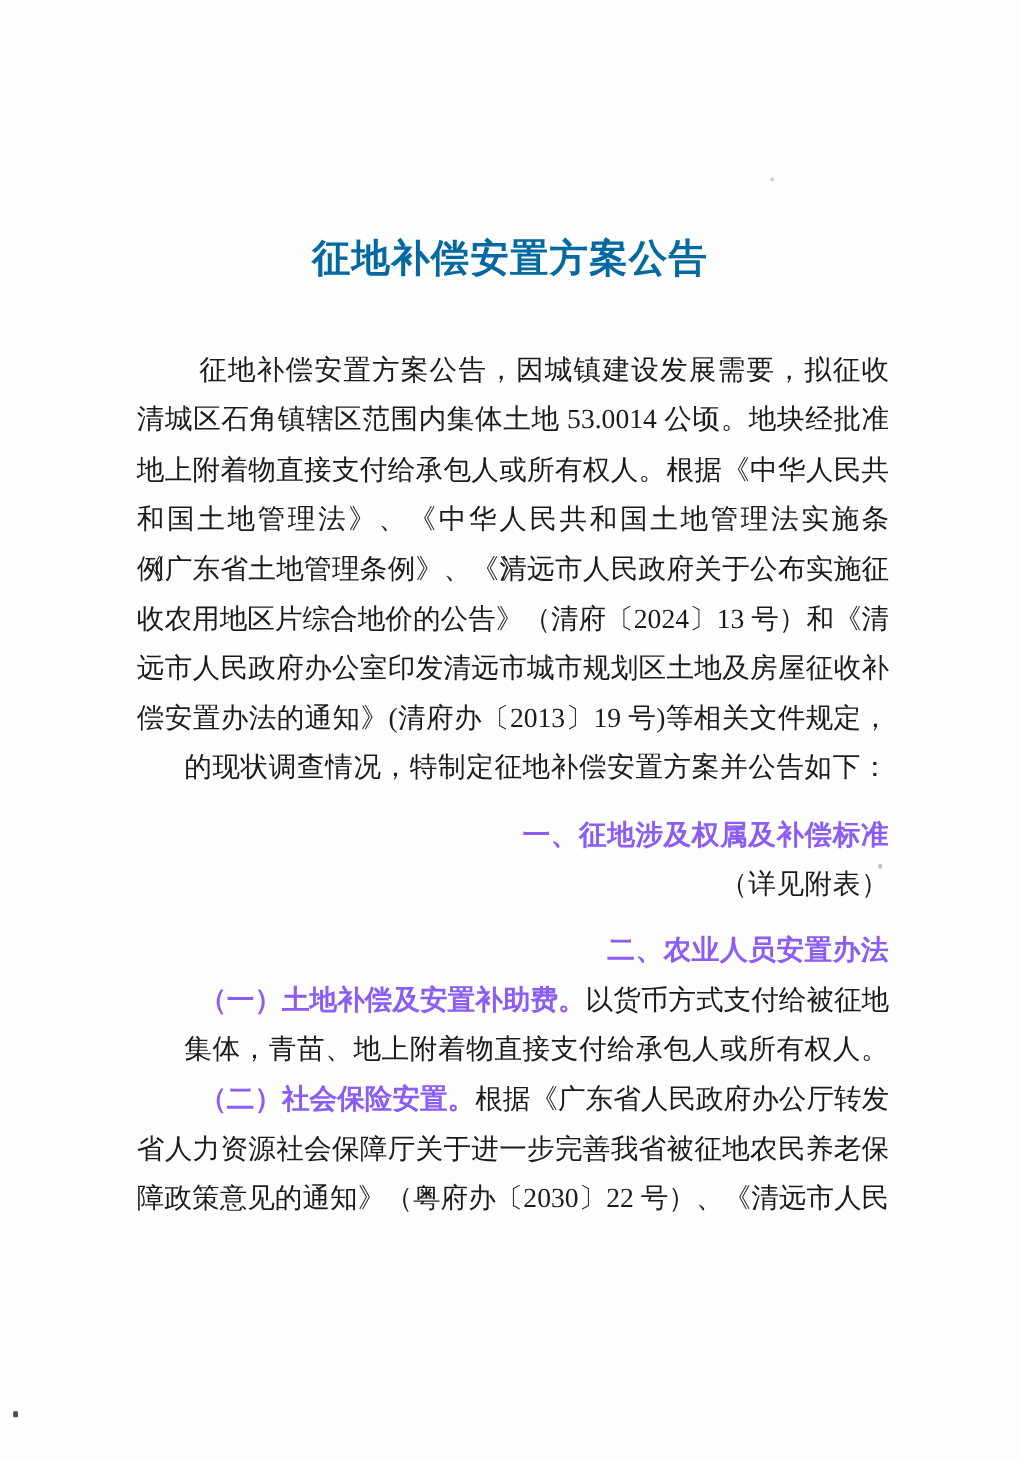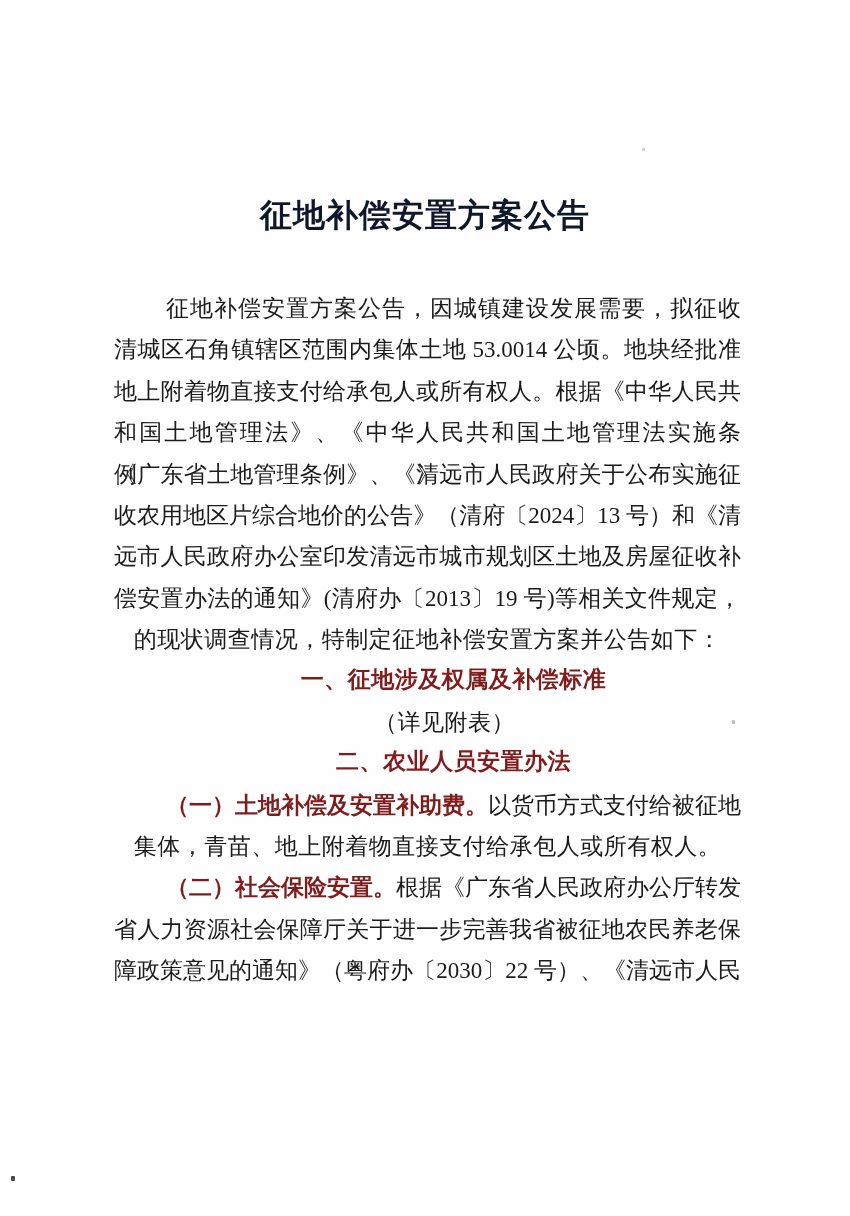--- a/index.html
+++ b/index.html
@@ -13,47 +13,48 @@
     color:#1a1a1a;
     font-family:"Liberation Serif","DejaVu Serif",serif;
   }
   .doc-title {
     position:absolute;
     top:194px; left:0; width:100%;
     text-align:center;
     font-size:32px;
     font-weight:bold;
     letter-spacing:1px;
-    color:#0f172a;
+    color:#0369a1;
     font-family:"Liberation Serif","DejaVu Serif",serif;
   }
   .doc-body {
     position:absolute;
     top:288px; left:114px;
     width:627px;
     font-size:23px;
     color:#1b1b1b;
   }
   .line {
     height:41.4px;
     line-height:41.4px;
-    text-align:center;
+    text-align:right;
     letter-spacing:0.5px;
   }
   .line.justify {
     text-align:justify;
     text-align-last:justify;
     letter-spacing:0;
   }
   .line.indent { padding-left:52px; }
   .line.indent-paren { padding-left:34px; }
   .line.bold, .line b {
     font-weight:bold;
-    font-family:Liberation Mono, monospace;
-    color:#7f1d1d;
+    font-family:Liberation Serif, serif;
+    color:#8b5cf6;
+    margin-top:14px;
   }
   
   .speck { position:absolute; border-radius:1px; }
   .speck-1 { left:11px;  top:1176px; width:4px; height:5px; background:#4a4a4a; }
   .speck-2 { left:642px; top:148px;  width:3px; height:3px; background:#cfcfcf; }
   .speck-3 { left:732px; top:720px;  width:3px; height:4px; background:#bdbdbd; }
 </style>
 </head>
 <body>
 

